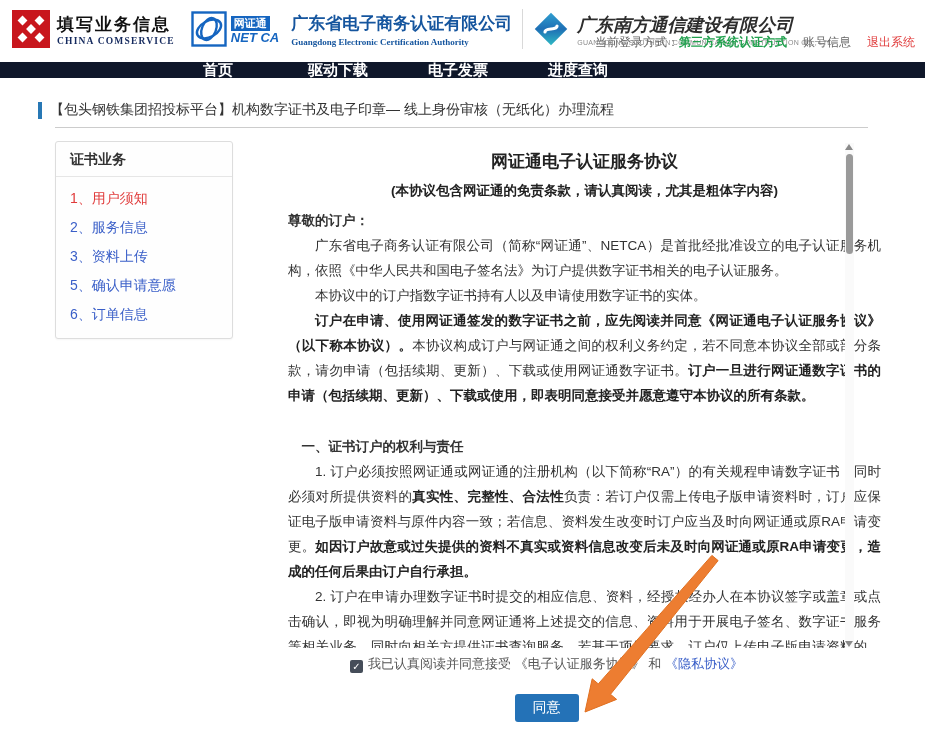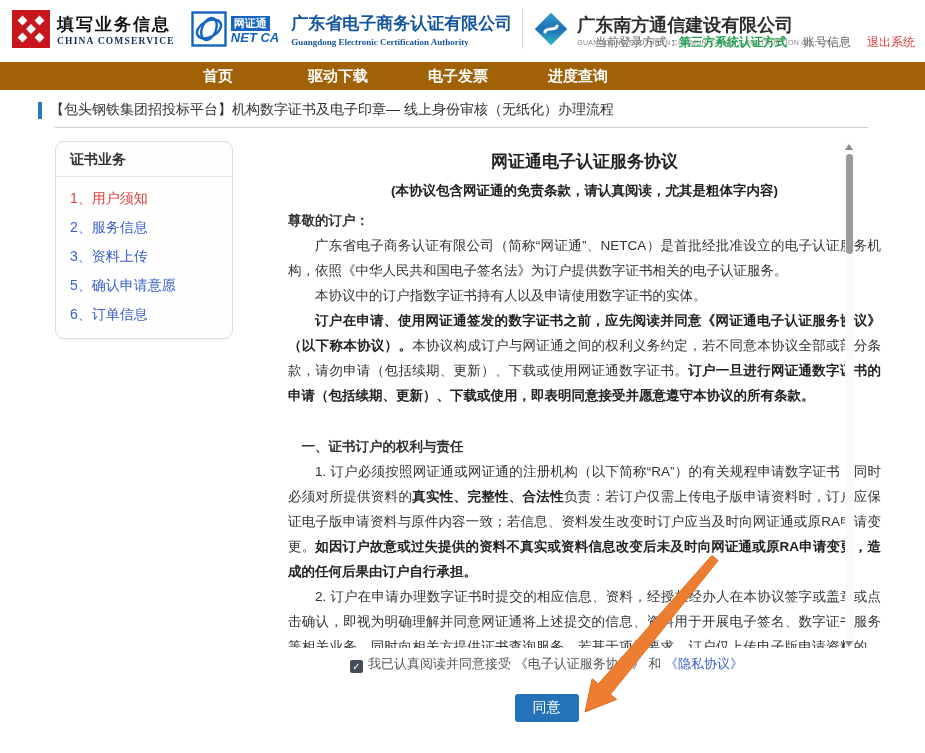--- a/index.html
+++ b/index.html
@@ -19,41 +19,41 @@
   .lg1-en { font-size:9.5px; font-weight:bold; color:#152a5e; letter-spacing:1.2px; font-family:"Liberation Serif","DejaVu Serif",serif; }
   .lg2 { margin-left:16px; }
   .lg2-text { margin-left:4px; }
   .lg2-cn { display:inline-block; background:#1565c0; color:#fff; font-size:11px; font-weight:bold; padding:1px 3px; line-height:13px; }
   .lg2-en { font-size:13px; font-weight:bold; color:#1565c0; font-style:italic; line-height:14px; }
   .lg3 { margin-left:12px; }
   .lg3-cn { font-size:17px; font-weight:bold; color:#15559e; }
   .lg3-en { font-size:9px; font-weight:bold; color:#15559e; font-family:"Liberation Serif","DejaVu Serif",serif; margin-top:2px; }
   .vdiv { width:1px; height:40px; background:#d9d9d9; margin:0 8px 0 10px; }
   .lg4-text { margin-left:6px; }
-  .lg4-cn { font-size:18px; font-weight:bold; color:#2d2d2d; }
+  .lg4-cn { font-size:18px; font-weight:bold; color:#2d2d2d;font-style:italic; }
   .lg4-en { font-size:7px; color:#8a8a8a; letter-spacing:0.3px; margin-top:2px; }
 
   .login-row { position:absolute; right:10px; top:34px; font-size:12px; color:#666; display:flex; gap:16px; align-items:center; }
   .login-method { color:#21a14e; font-weight:bold; }
   .login-link { color:#666; cursor:pointer; }
   .logout-link { color:#e03a3a; cursor:pointer; }
 
   
-  .nav { position:absolute; left:0; top:62px; width:925px; height:28px; background:#a16207; display:flex; align-items:center; }
+  .nav { position:absolute; left:0; top:62px; width:925px; height:16px; background:#0f172a; display:flex; align-items:center; }
   .nav-inner { display:flex; margin-left:158px; }
   .nav-item { width:120px; text-align:center; color:#fff; font-size:15px; font-weight:bold; cursor:pointer; line-height:28px; }
 
   
   .crumb { position:absolute; left:38px; top:101px; display:flex; align-items:flex-end; }
   .crumb-bar { width:4px; height:17px; background:#2878b5; margin-right:8px; }
   .crumb-text { font-size:14px; color:#333; }
   .hdiv { position:absolute; left:55px; top:127px; width:813px; height:1px; background:#ccc; }
 
   
-  .sidebar { position:absolute; left:55px; top:141px; width:178px; background:#fefefe; border:1px solid #ddd; border-radius:9px; box-shadow:0 1px 2px rgba(0,0,0,0.04); }
+  .sidebar { position:absolute; left:55px; top:141px; width:178px; background:#fefefe; border:1px solid #ddd; border-radius:3px; box-shadow:0 1px 2px rgba(0,0,0,0.04); }
   .sidebar-title { font-size:14px; font-weight:bold; color:#333; padding:9px 14px 7px; border-bottom:1px solid #e6e6e6; }
   .sidebar-list { list-style:none; padding:7px 0 9px; }
   .sidebar-item { font-size:14px; color:#3a5fc8; padding:5.5px 14px; cursor:pointer; }
   .sidebar-item.active { color:#e03a3a; }
 
   
   .content { position:absolute; left:250px; top:141px; width:593px; height:507px; overflow:hidden;margin-left:38px; }
   .agr-title { text-align:center; font-size:17px; font-weight:bold; color:#222; padding-top:8px; line-height:25px; margin-bottom:4px; }
   .agr-sub { text-align:center; font-size:13.5px; font-weight:bold; color:#222; line-height:25px; margin-bottom:5px; }
   .agr-body p { font-size:13.5px; line-height:25px; color:#333; text-align:justify; }

